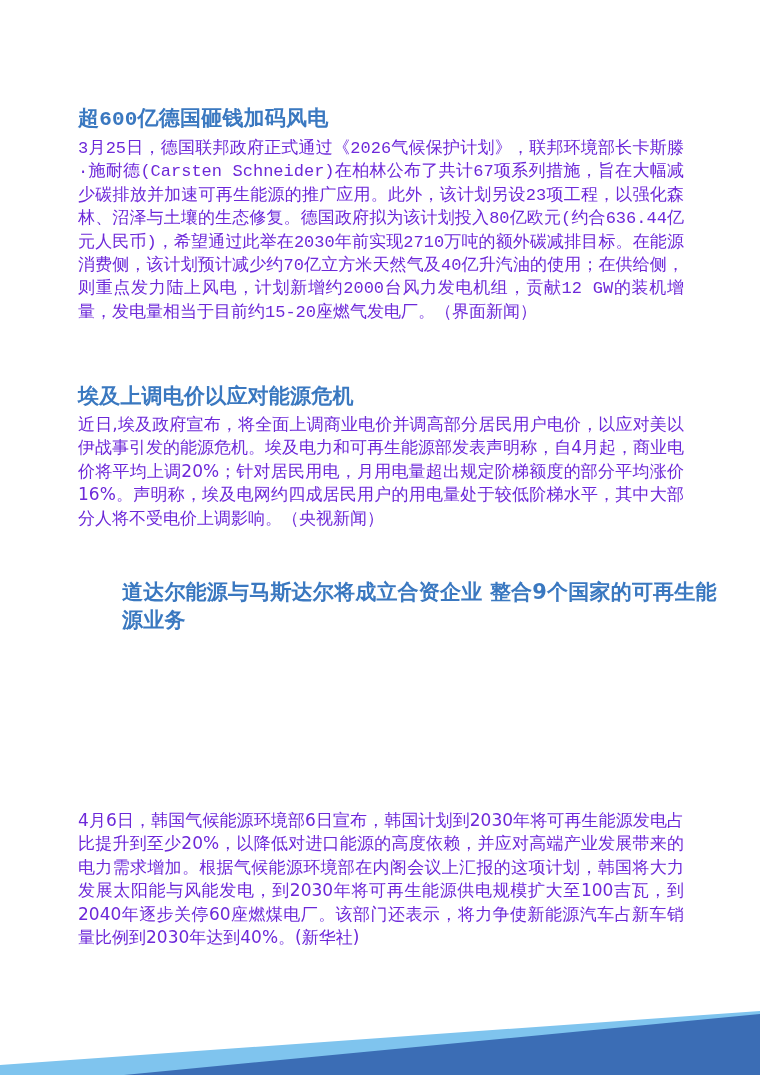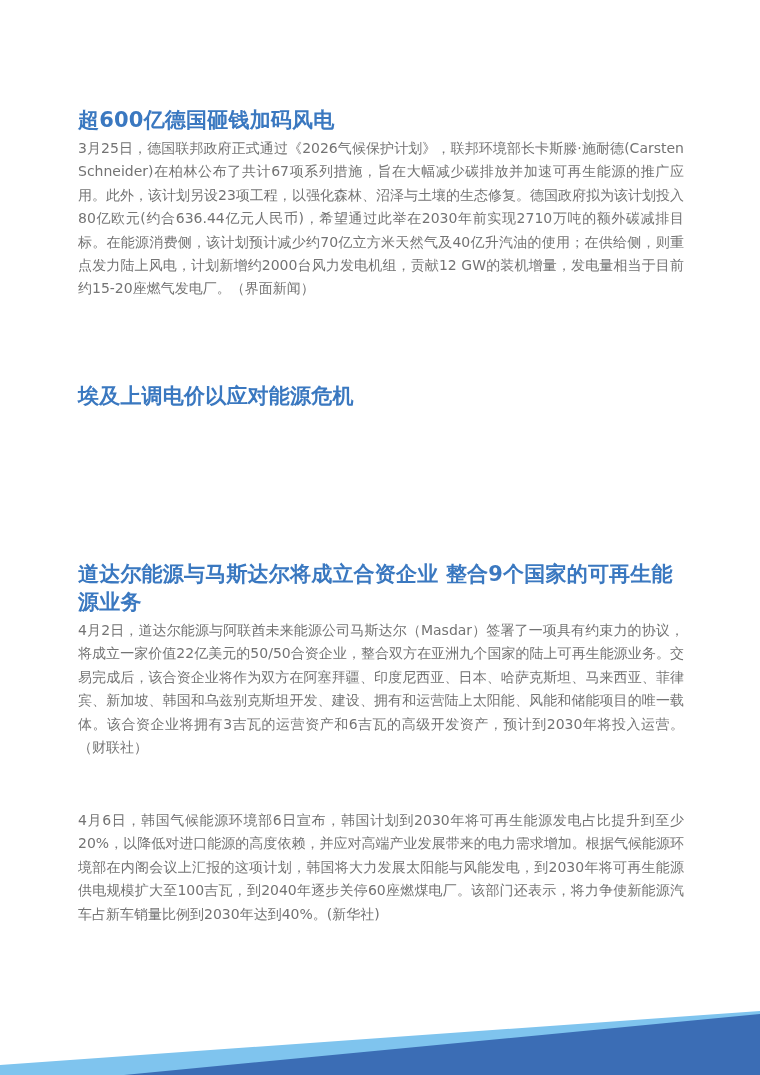--- a/index.html
+++ b/index.html
@@ -8,43 +8,43 @@
     background: #ffffff;
     font-family: "DejaVu Sans", "Liberation Sans", sans-serif;
   }
   .page { position: absolute; left: 78px; top: 0; width: 606px; }
   .article { position: absolute; left: 0; width: 606px; }
   .headline {
     margin: 0; color: #3a78c0; font-weight: bold;
     font-size: 21px; line-height: 28px; letter-spacing: 0.2px;
   }
   .body {
-    margin: 3px 0 0 0; color: #737373;
-    font-size: 14px; line-height: 23.4px;
+    margin: 3px 0 0 0; color: #6d28d9;
+    font-size: 17px; line-height: 23.4px;
     text-align: justify;
   }
   .decor { position: absolute; left: 0; bottom: 0; width: 760px; height: 80px; }
 </style>
 </head>
 <body>
 
 <div class="page">
 
-  <div class="article" style="top:106px;">
+  <div class="article" style="top:106px;font-family:Liberation Mono, monospace;">
     <h2 class="headline">超600亿德国砸钱加码风电</h2>
     <p class="body">3月25日，德国联邦政府正式通过《2026气候保护计划》，联邦环境部长卡斯滕·施耐德(Carsten Schneider)在柏林公布了共计67项系列措施，旨在大幅减少碳排放并加速可再生能源的推广应用。此外，该计划另设23项工程，以强化森林、沼泽与土壤的生态修复。德国政府拟为该计划投入80亿欧元(约合636.44亿元人民币)，希望通过此举在2030年前实现2710万吨的额外碳减排目标。在能源消费侧，该计划预计减少约70亿立方米天然气及40亿升汽油的使用；在供给侧，则重点发力陆上风电，计划新增约2000台风力发电机组，贡献12 GW的装机增量，发电量相当于目前约15-20座燃气发电厂。（界面新闻）</p>
   </div>
 
   <div class="article" style="top:365px;margin-top:17px;">
     <h2 class="headline">埃及上调电价以应对能源危机</h2>
+    <p class="body">近日,埃及政府宣布，将全面上调商业电价并调高部分居民用户电价，以应对美以伊战事引发的能源危机。埃及电力和可再生能源部发表声明称，自4月起，商业电价将平均上调20%；针对居民用电，月用电量超出规定阶梯额度的部分平均涨价16%。声明称，埃及电网约四成居民用户的用电量处于较低阶梯水平，其中大部分人将不受电价上调影响。（央视新闻）</p>
   </div>
 
-  <div class="article" style="top:560px;">
+  <div class="article" style="top:578px;margin-left:44px;">
     <h2 class="headline">道达尔能源与马斯达尔将成立合资企业 整合9个国家的可再生能源业务</h2>
-    <p class="body">4月2日，道达尔能源与阿联酋未来能源公司马斯达尔（Masdar）签署了一项具有约束力的协议，将成立一家价值22亿美元的50/50合资企业，整合双方在亚洲九个国家的陆上可再生能源业务。交易完成后，该合资企业将作为双方在阿塞拜疆、印度尼西亚、日本、哈萨克斯坦、马来西亚、菲律宾、新加坡、韩国和乌兹别克斯坦开发、建设、拥有和运营陆上太阳能、风能和储能项目的唯一载体。该合资企业将拥有3吉瓦的运营资产和6吉瓦的高级开发资产，预计到2030年将投入运营。（财联社）</p>
   </div>
 
   <div class="article" style="top:806px;">
     <p class="body">4月6日，韩国气候能源环境部6日宣布，韩国计划到2030年将可再生能源发电占比提升到至少20%，以降低对进口能源的高度依赖，并应对高端产业发展带来的电力需求增加。根据气候能源环境部在内阁会议上汇报的这项计划，韩国将大力发展太阳能与风能发电，到2030年将可再生能源供电规模扩大至100吉瓦，到2040年逐步关停60座燃煤电厂。该部门还表示，将力争使新能源汽车占新车销量比例到2030年达到40%。(新华社)</p>
   </div>
 
 </div>
 
 <svg class="decor" viewBox="0 0 760 80" preserveAspectRatio="none">
   <polygon points="0,70 760,16 760,80 0,80" fill="#7fc4ee"></polygon>

